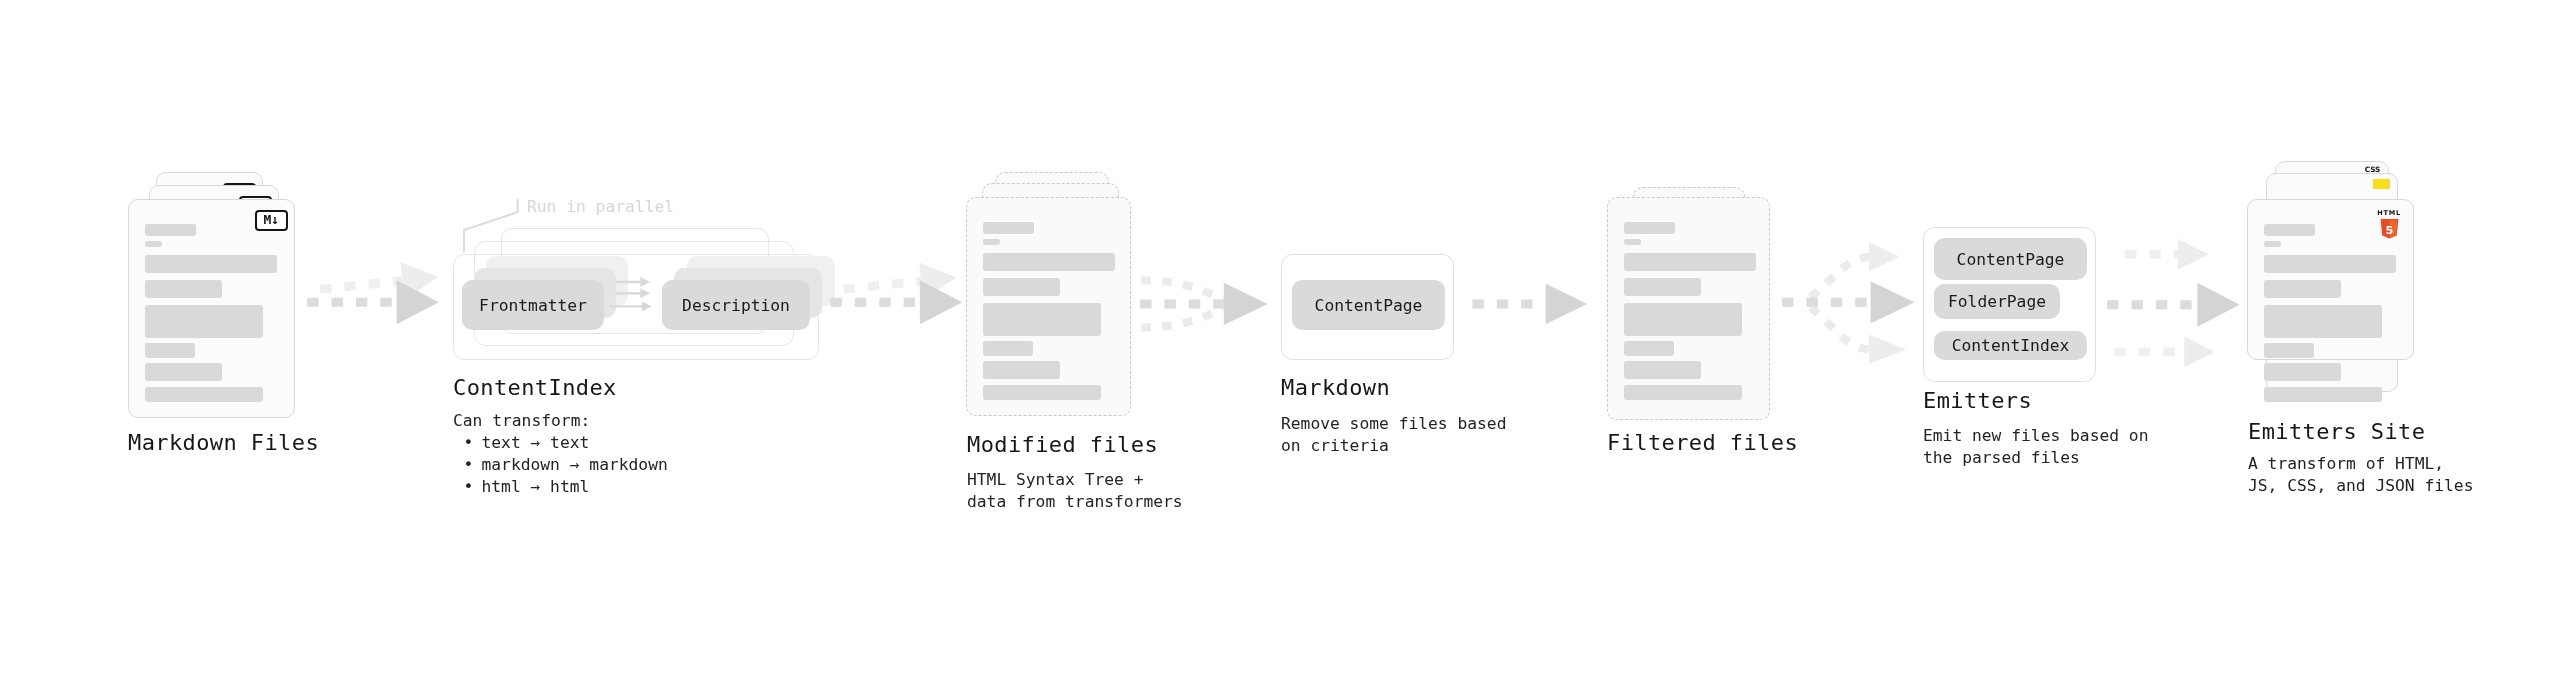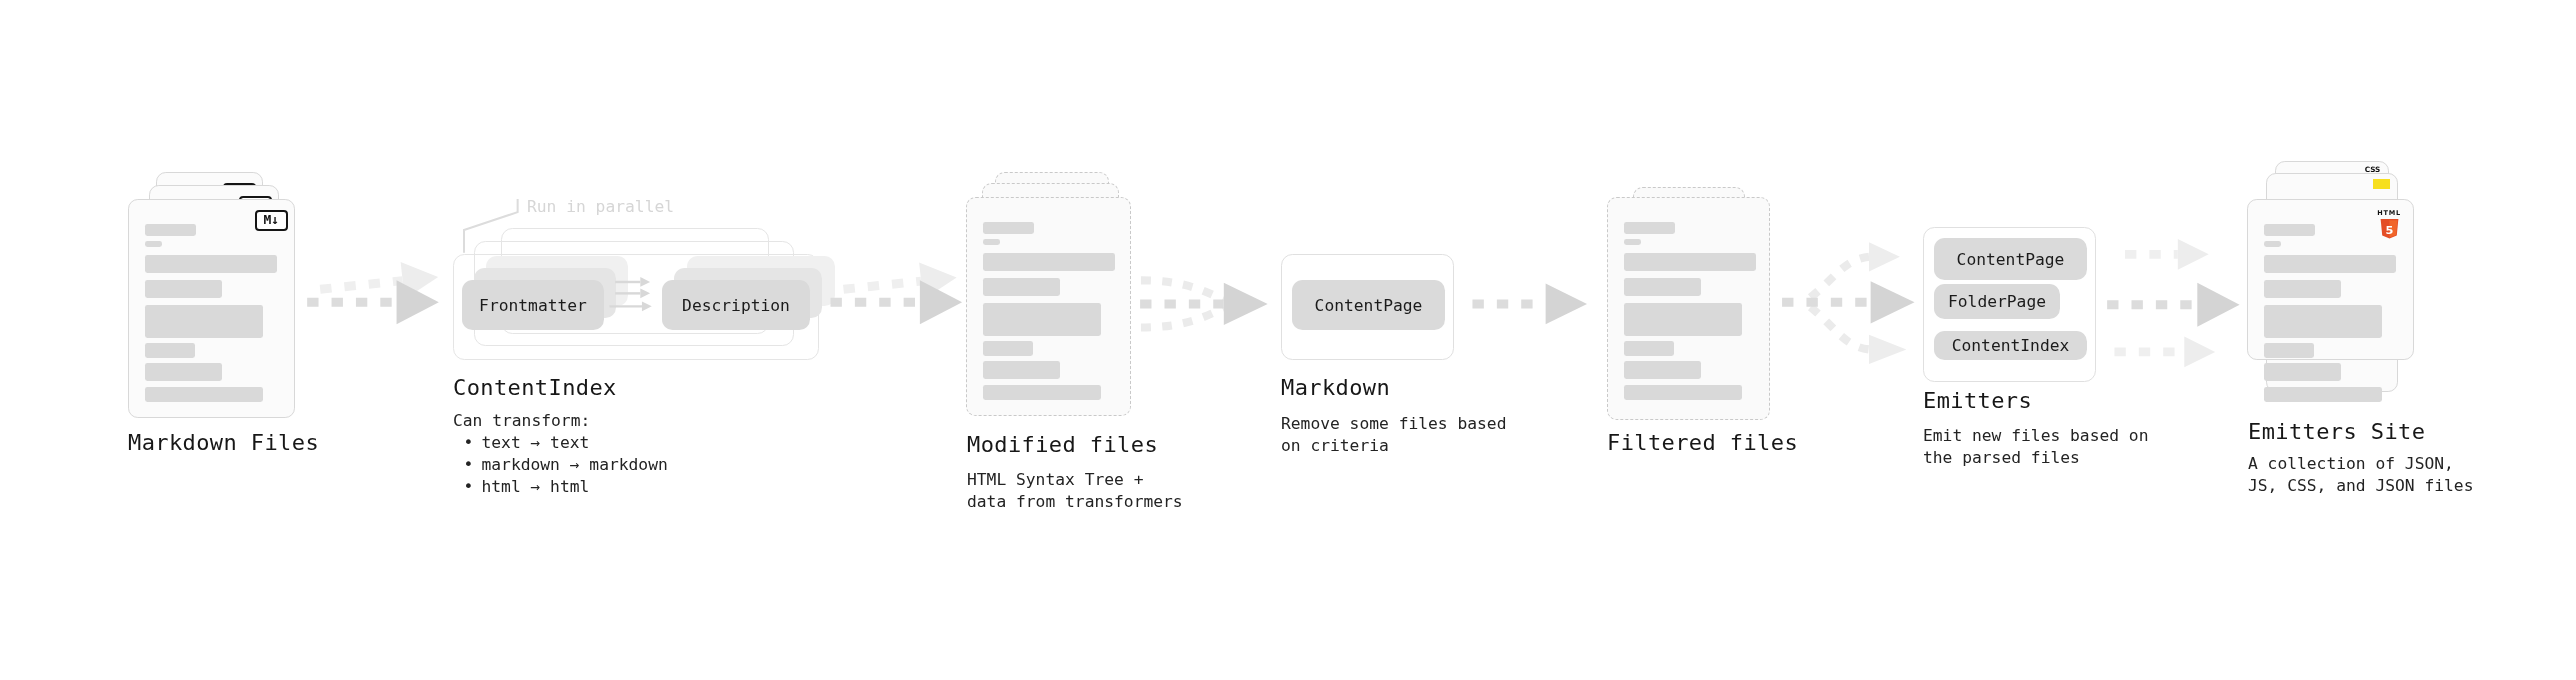--- a/index.html
+++ b/index.html
@@ -173,21 +173,21 @@
     <i class="bar" style="top:41px;width:17px;height:5.7px"></i>
     <i class="bar" style="top:55px;width:132px;height:18px"></i>
     <i class="bar" style="top:80px;width:77px;height:18px"></i>
     <i class="bar" style="top:105px;width:118px;height:33px"></i>
     <i class="bar" style="top:143px;width:50px;height:14.6px"></i>
     <i class="bar" style="top:163px;width:77px;height:18px"></i>
     <i class="bar" style="top:187px;width:118px;height:14.6px"></i>
   </div>
   <div class="stage-label" style="left:2248px;top:419px">Emitters Site</div>
   <div class="stage-desc" style="left:2248px;top:453px">
-    <div>A collection of JSON,</div>
+    <div>A transform of HTML,</div>
     <div>JS, CSS, and JSON files</div>
   </div>
 
   <svg class="overlay" width="2576" height="681" viewBox="0 0 3170 838">
 
     <polyline class="callout" points="637,245 637,261 571,283 571,311"></polyline>
 
     <g>
       <line class="thin" x1="757" y1="347" x2="788" y2="347"></line>
       <polygon class="thinhead" points="788,341 800,347 788,353"></polygon>

